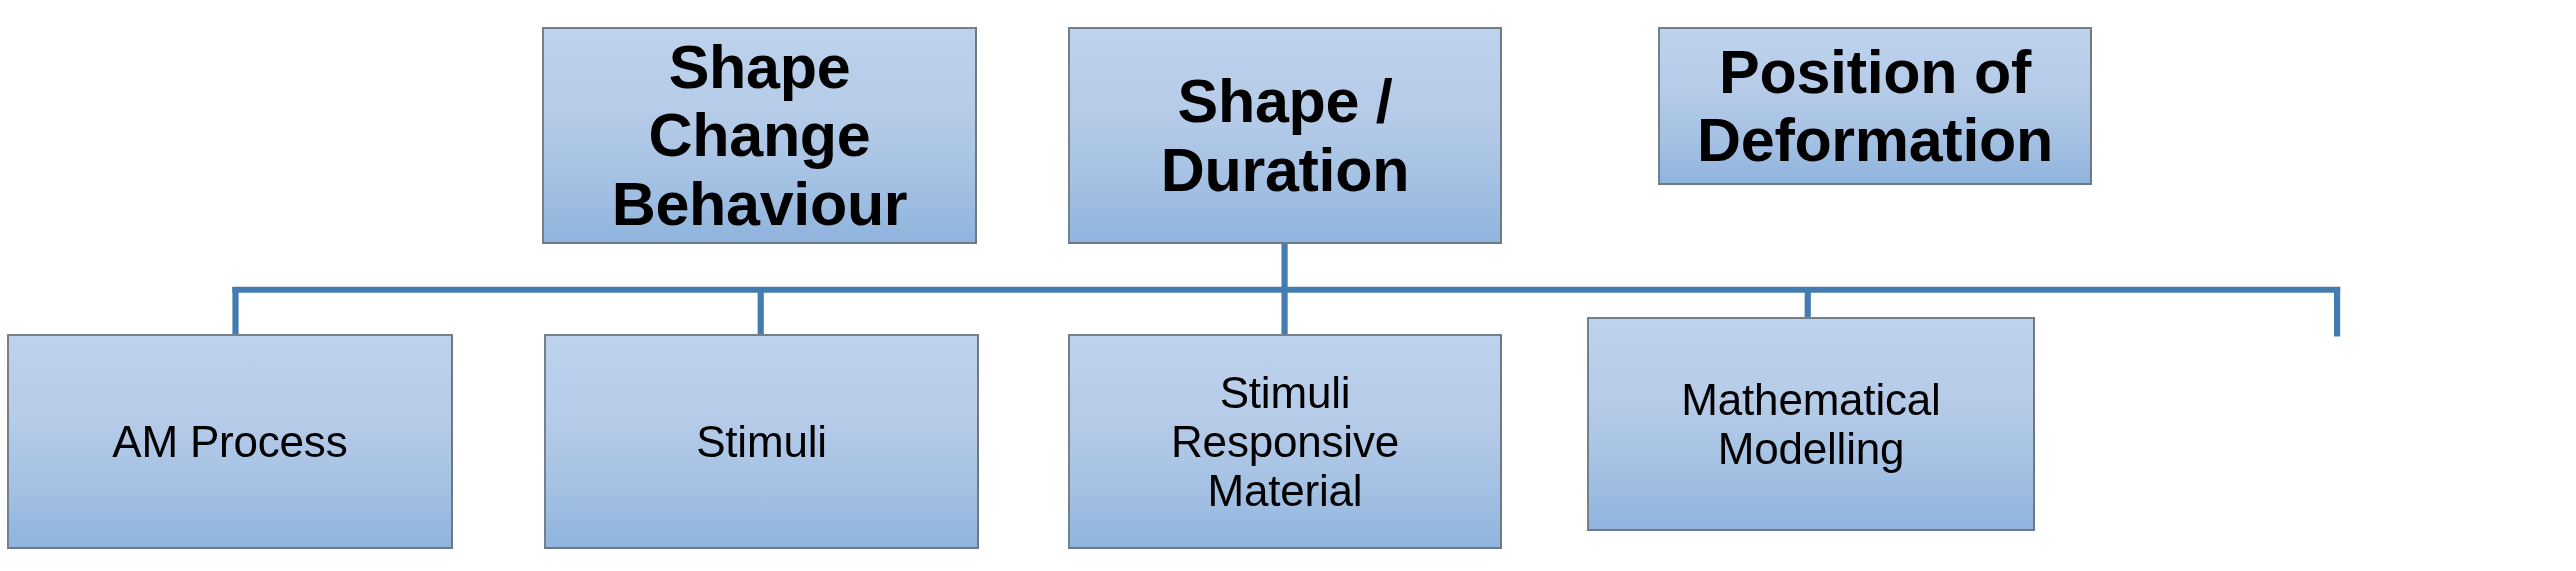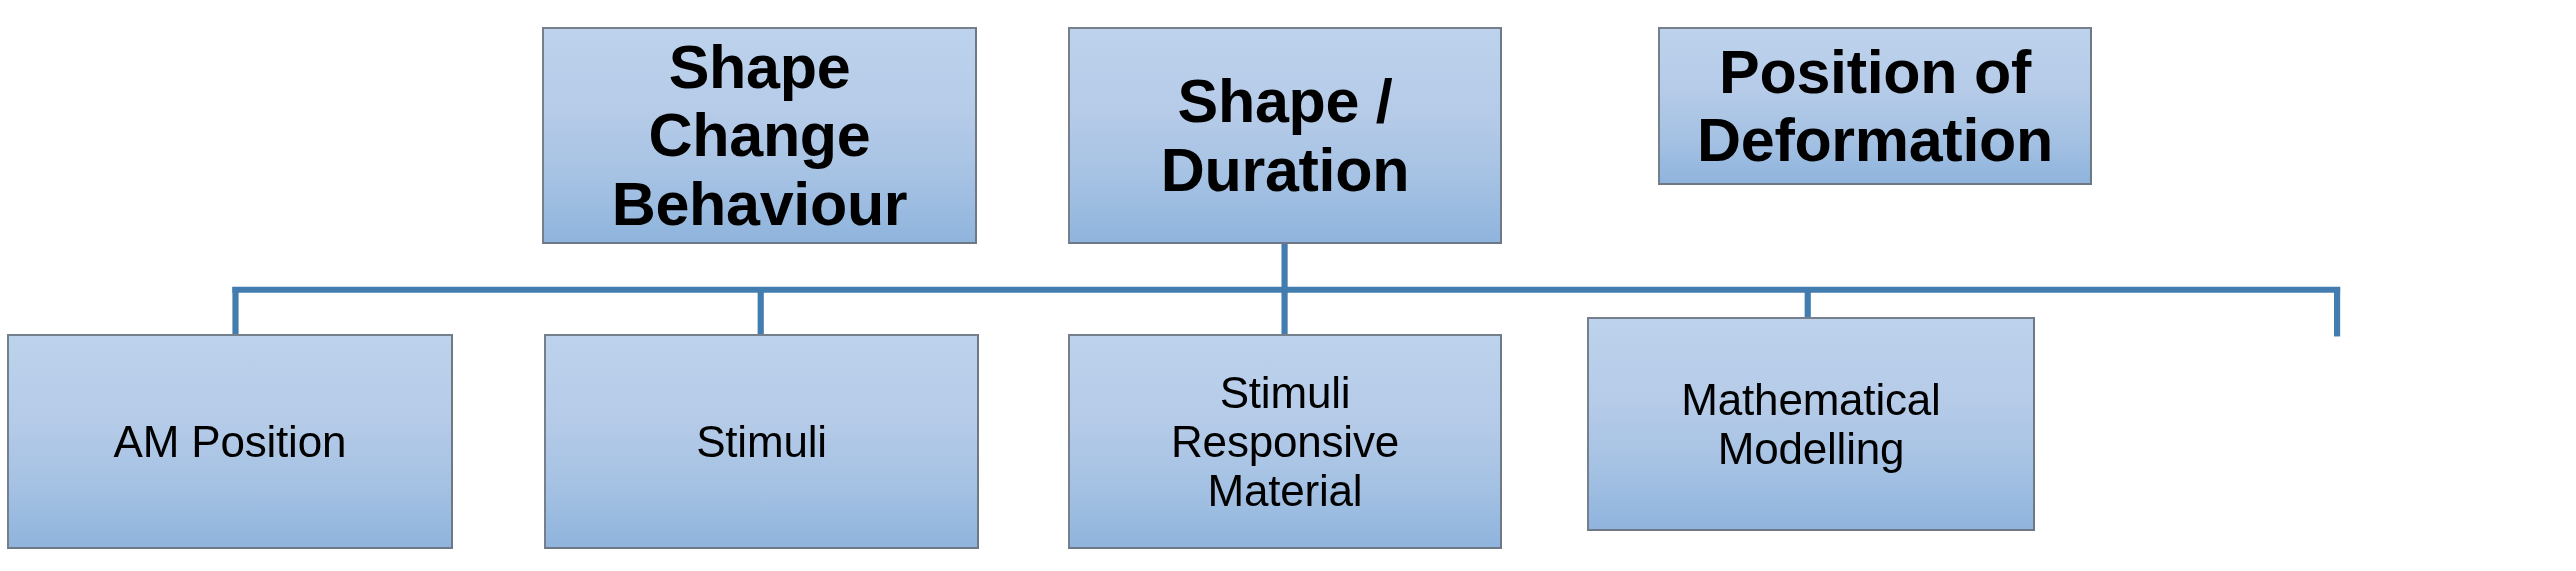--- a/index.html
+++ b/index.html
@@ -90,21 +90,21 @@
   <div class="node top-node" style="left:1068px; top:27px; width:434px; height:217px;">
     <span class="node-label">Shape / Duration</span>
   </div>
 
   <div class="node top-node" style="left:1618px; top:27px; width:434px; height:158px;margin-left:40px;">
     <span class="node-label">Position of
 Deformation</span>
   </div>
 
   <div class="node bottom-node" style="left:6.9px; top:334px; width:446px; height:215px;">
-    <span class="node-label">AM Position</span>
+    <span class="node-label">AM Process</span>
   </div>
 
   <div class="node bottom-node" style="left:544px; top:334px; width:435px; height:215px;">
     <span class="node-label">Stimuli</span>
   </div>
 
   <div class="node bottom-node" style="left:1068px; top:334px; width:434px; height:215px;">
     <span class="node-label">Stimuli
 Responsive
 Material</span>

